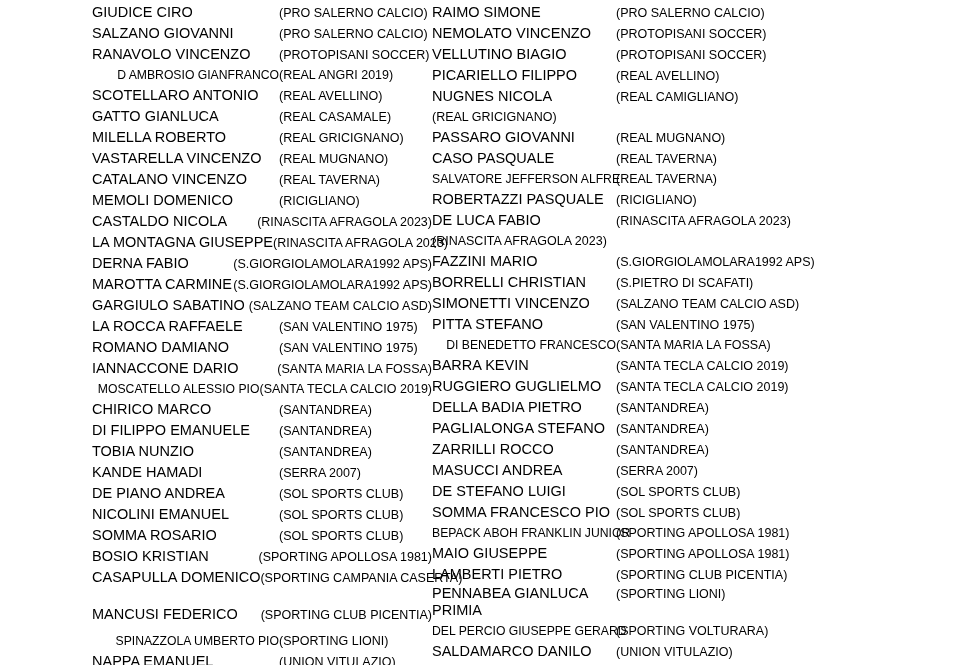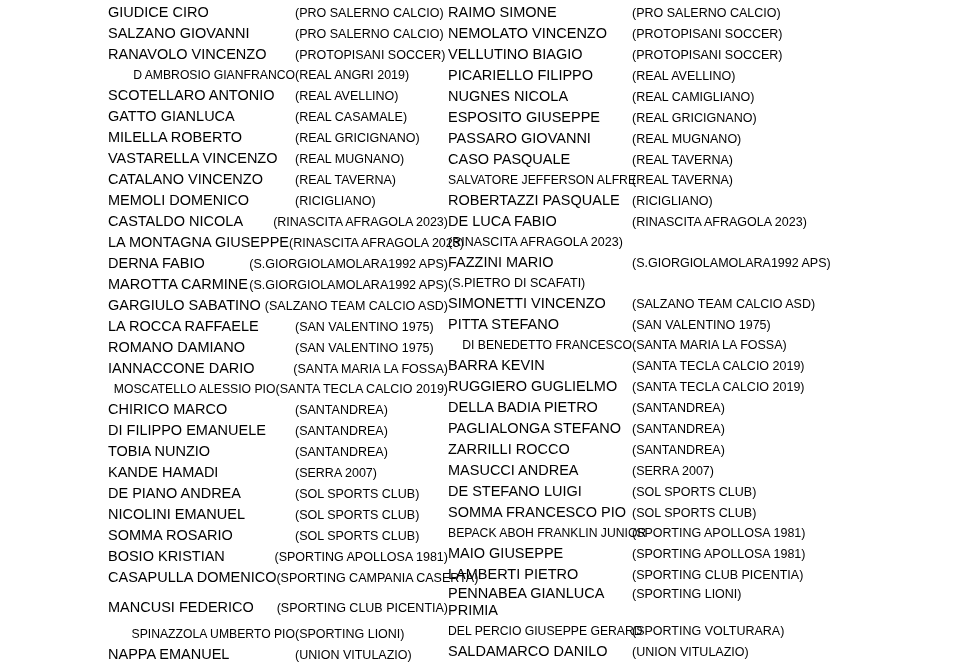--- a/index.html
+++ b/index.html
@@ -12,21 +12,21 @@
     width: 978px;
     height: 665px;
     font-family: "Liberation Sans", sans-serif;
     color: #000000;
     overflow: hidden;
   }
   .page {
     position: relative;
     width: 978px;
     height: 665px;
-    padding: 2px 0 0 16px;
+    padding: 2px 0 0 0;
   }
   .columns {
     display: flex;
     flex-direction: row;
     align-items: flex-start;
     width: 978px;
   }
   .column {
     display: flex;
     flex-direction: column;
@@ -60,21 +60,21 @@
   
   .entry.small .player { font-size: 12.2px; text-align: right; }
   
   .entry.twoline {
     min-height: 36px;
     line-height: 17px;
     align-items: flex-start;
   }
   .entry.twoline .player { white-space: normal; }
   .entry.twoline .club { padding-top: 1px; }
-  .entry.spacer-before { margin-top: 9px; }
+  .entry.spacer-before { margin-top: 16px; }
   .entry.spacer-after { margin-bottom: 6px; }
 </style>
 </head>
 <body>
 
 <div class="page">
   <div class="columns">
     <div class="column left" id="left-col">
         <div class="entry">
           <span class="player">GIUDICE CIRO</span>
@@ -216,21 +216,20 @@
         </div>
         <div class="entry">
           <span class="player">PICARIELLO FILIPPO</span>
           <span class="club">(REAL AVELLINO)</span>
         </div>
         <div class="entry">
           <span class="player">NUGNES NICOLA</span>
           <span class="club">(REAL CAMIGLIANO)</span>
         </div>
         <div class="entry">
-          <span class="player">ESPOSITO GIUSEPPE</span>
           <span class="club">(REAL GRICIGNANO)</span>
         </div>
         <div class="entry">
           <span class="player">PASSARO GIOVANNI</span>
           <span class="club">(REAL MUGNANO)</span>
         </div>
         <div class="entry">
           <span class="player">CASO PASQUALE</span>
           <span class="club">(REAL TAVERNA)</span>
         </div>
@@ -247,20 +246,21 @@
           <span class="club">(RINASCITA AFRAGOLA 2023)</span>
         </div>
         <div class="entry">
           <span class="club">(RINASCITA AFRAGOLA 2023)</span>
         </div>
         <div class="entry">
           <span class="player">FAZZINI MARIO</span>
           <span class="club">(S.GIORGIOLAMOLARA1992 APS)</span>
         </div>
         <div class="entry">
+          <span class="player">BORRELLI CHRISTIAN</span>
           <span class="club">(S.PIETRO DI SCAFATI)</span>
         </div>
         <div class="entry">
           <span class="player">SIMONETTI VINCENZO</span>
           <span class="club">(SALZANO TEAM CALCIO ASD)</span>
         </div>
         <div class="entry">
           <span class="player">PITTA STEFANO</span>
           <span class="club">(SAN VALENTINO 1975)</span>
         </div>

